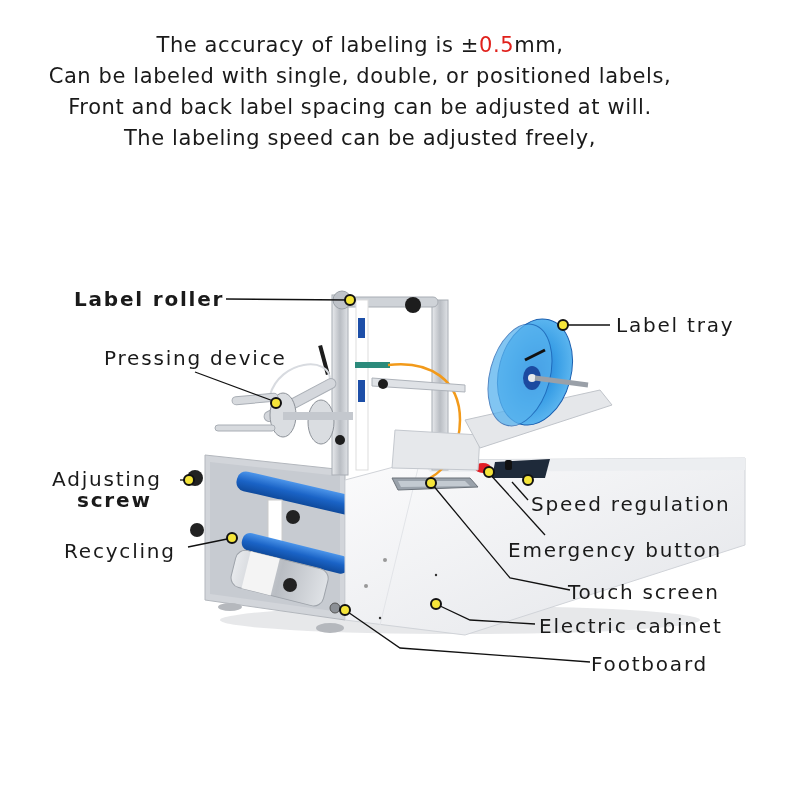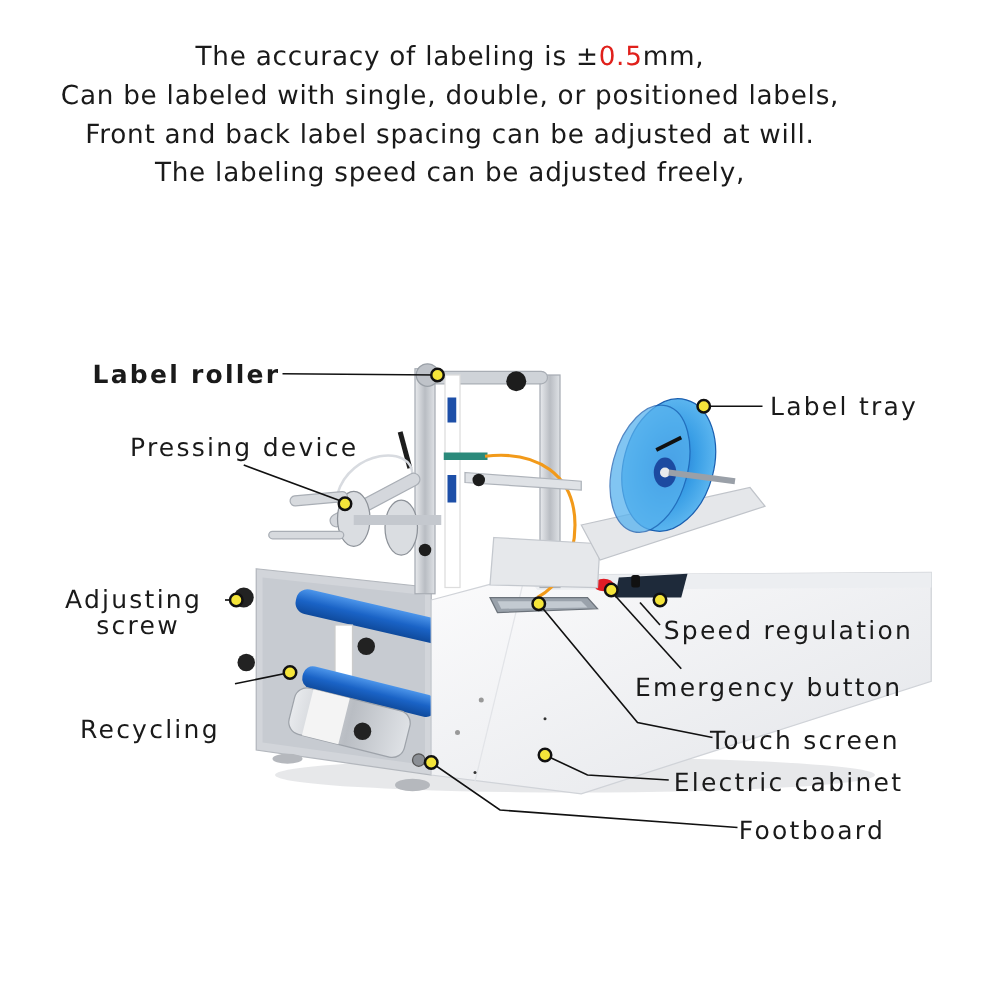--- a/index.html
+++ b/index.html
@@ -164,19 +164,19 @@
     <circle cx="431" cy="483" r="5"></circle>
     <circle cx="436" cy="604" r="5"></circle>
     <circle cx="345" cy="610" r="5"></circle>
   </g>
 </svg>
 
 <div class="lbl" style="left:74px; top:288px;font-weight:bold;">Label roller</div>
 <div class="lbl" style="left:64px; top:347px;margin-left:40px;">Pressing device</div>
 <div class="lbl" style="left:616px; top:314px;">Label tray</div>
 <div class="lbl" style="left:52px; top:468px;">Adjusting</div>
-<div class="lbl" style="left:77px; top:489px;">screw</div>
-<div class="lbl" style="left:64px; top:540px;margin-top:32px;">Recycling</div>
+<div class="lbl" style="left:77px; top:489px;font-weight:bold;">screw</div>
+<div class="lbl" style="left:64px; top:540px;">Recycling</div>
 <div class="lbl" style="left:531px; top:493px;">Speed regulation</div>
 <div class="lbl" style="left:508px; top:539px;">Emergency button</div>
 <div class="lbl" style="left:568px; top:581px;">Touch screen</div>
 <div class="lbl" style="left:539px; top:615px;">Electric cabinet</div>
 <div class="lbl" style="left:591px; top:653px;">Footboard</div>
 
 </body></html>

